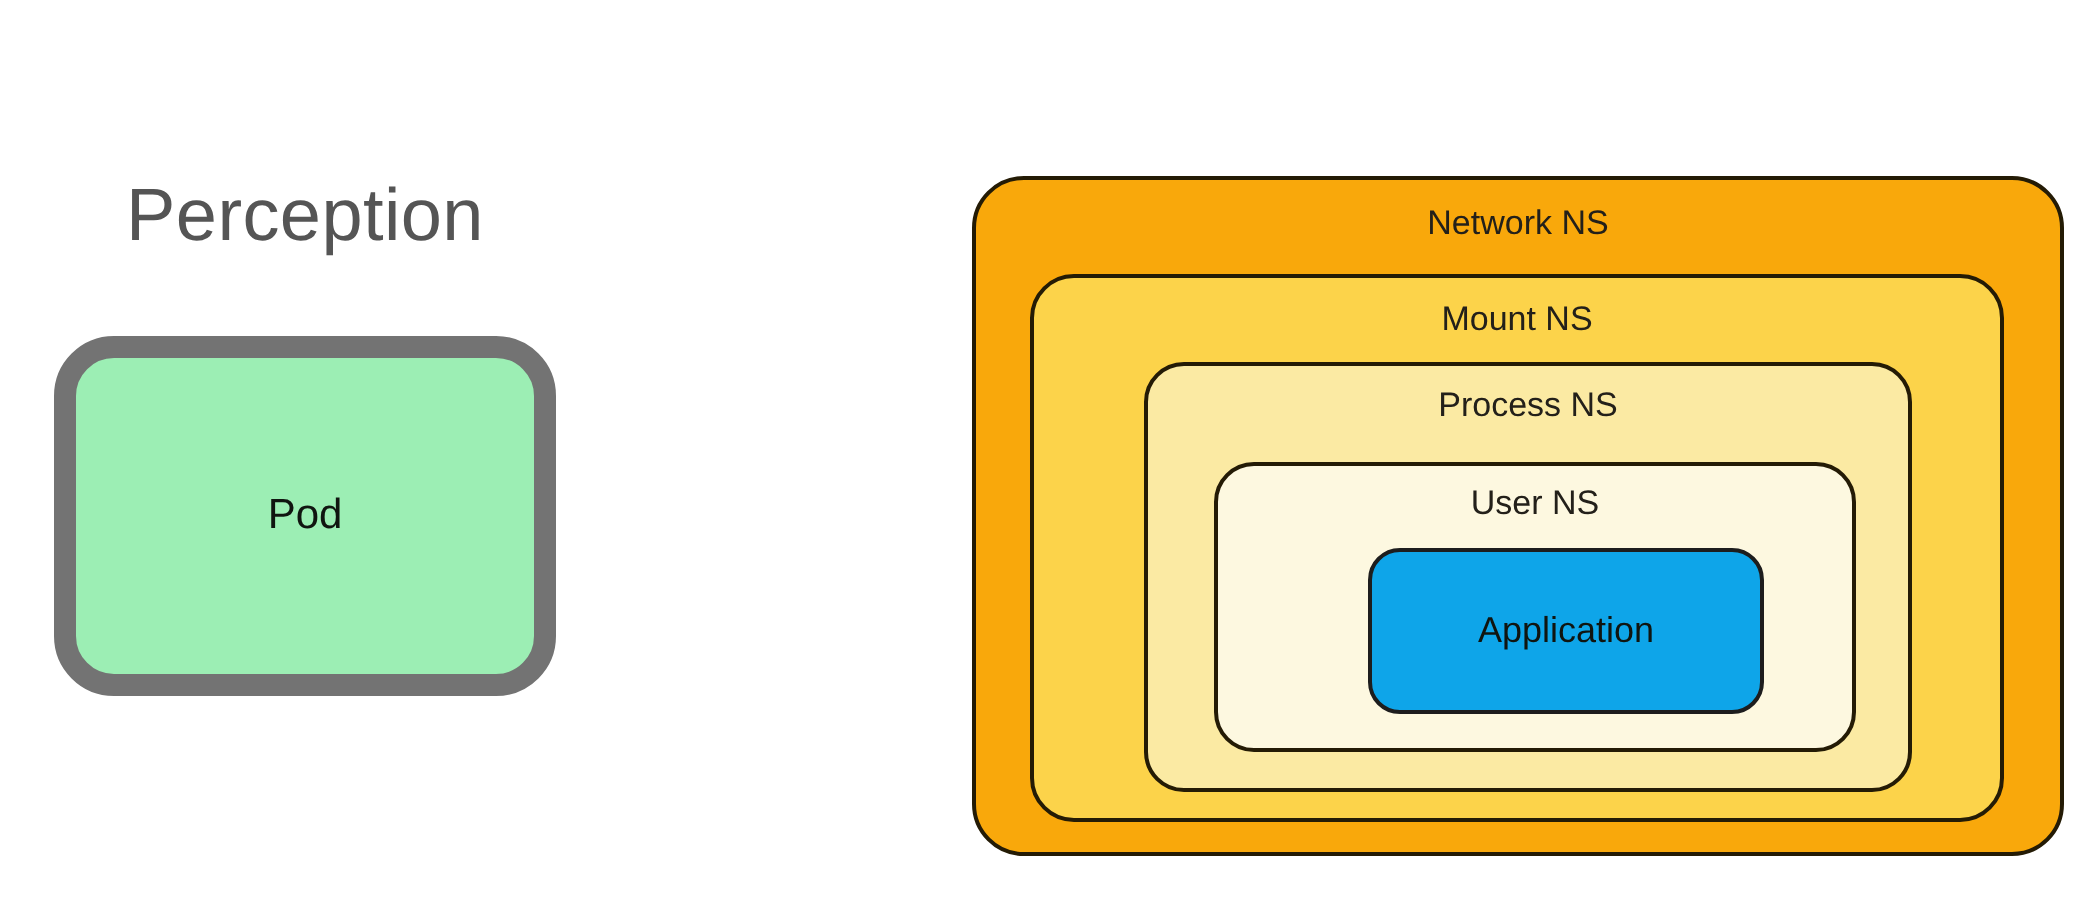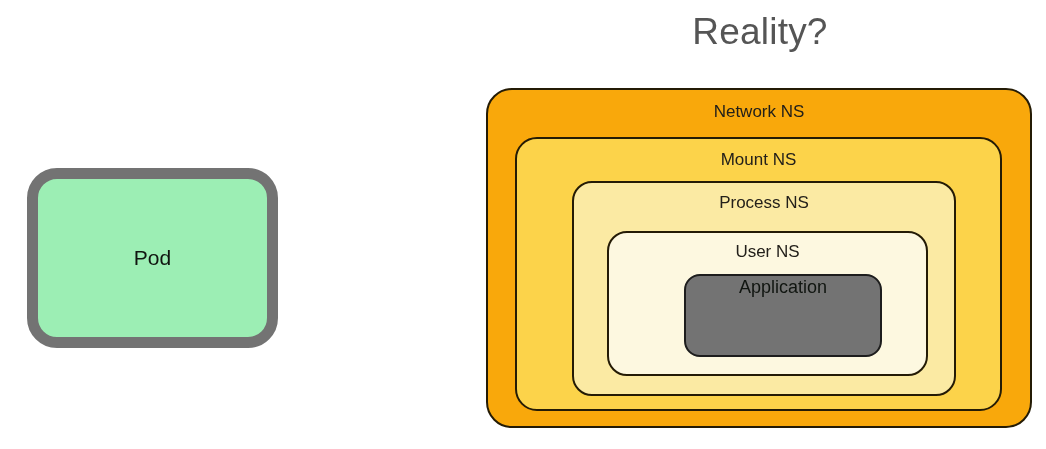--- a/index.html
+++ b/index.html
@@ -124,44 +124,44 @@
   }
   #ns-user > .ns-label { top: 8px; }
 
   #app-box {
     position: absolute;
     left: 75px;   
     top: 41px;    
     width: 198px; 
     height: 83px; 
     box-sizing: border-box;
-    background: #737373;
+    background: #0ea5e9;
     border: 2px solid #1d1d1d;
     border-radius: 16px;
     display: flex;
-    align-items: flex-start;
+    align-items: center;
     justify-content: center;
   }
   #app-box .box-label {
     color: #101510;
     font-size: 18px;
     line-height: 23px;
   }
 </style>
 </head>
 <body>
 
 <div class="stage">
 
+  <div class="heading" id="perception-heading">Perception</div>
 
   <div id="pod-box">
     <span class="box-label">Pod</span>
   </div>
 
-  <div class="heading" id="reality-heading">Reality?</div>
 
   <div class="ns-box" id="ns-network">
     <span class="ns-label">Network NS</span>
 
     <div class="ns-box" id="ns-mount">
       <span class="ns-label">Mount NS</span>
 
       <div class="ns-box" id="ns-process">
         <span class="ns-label">Process NS</span>
 

